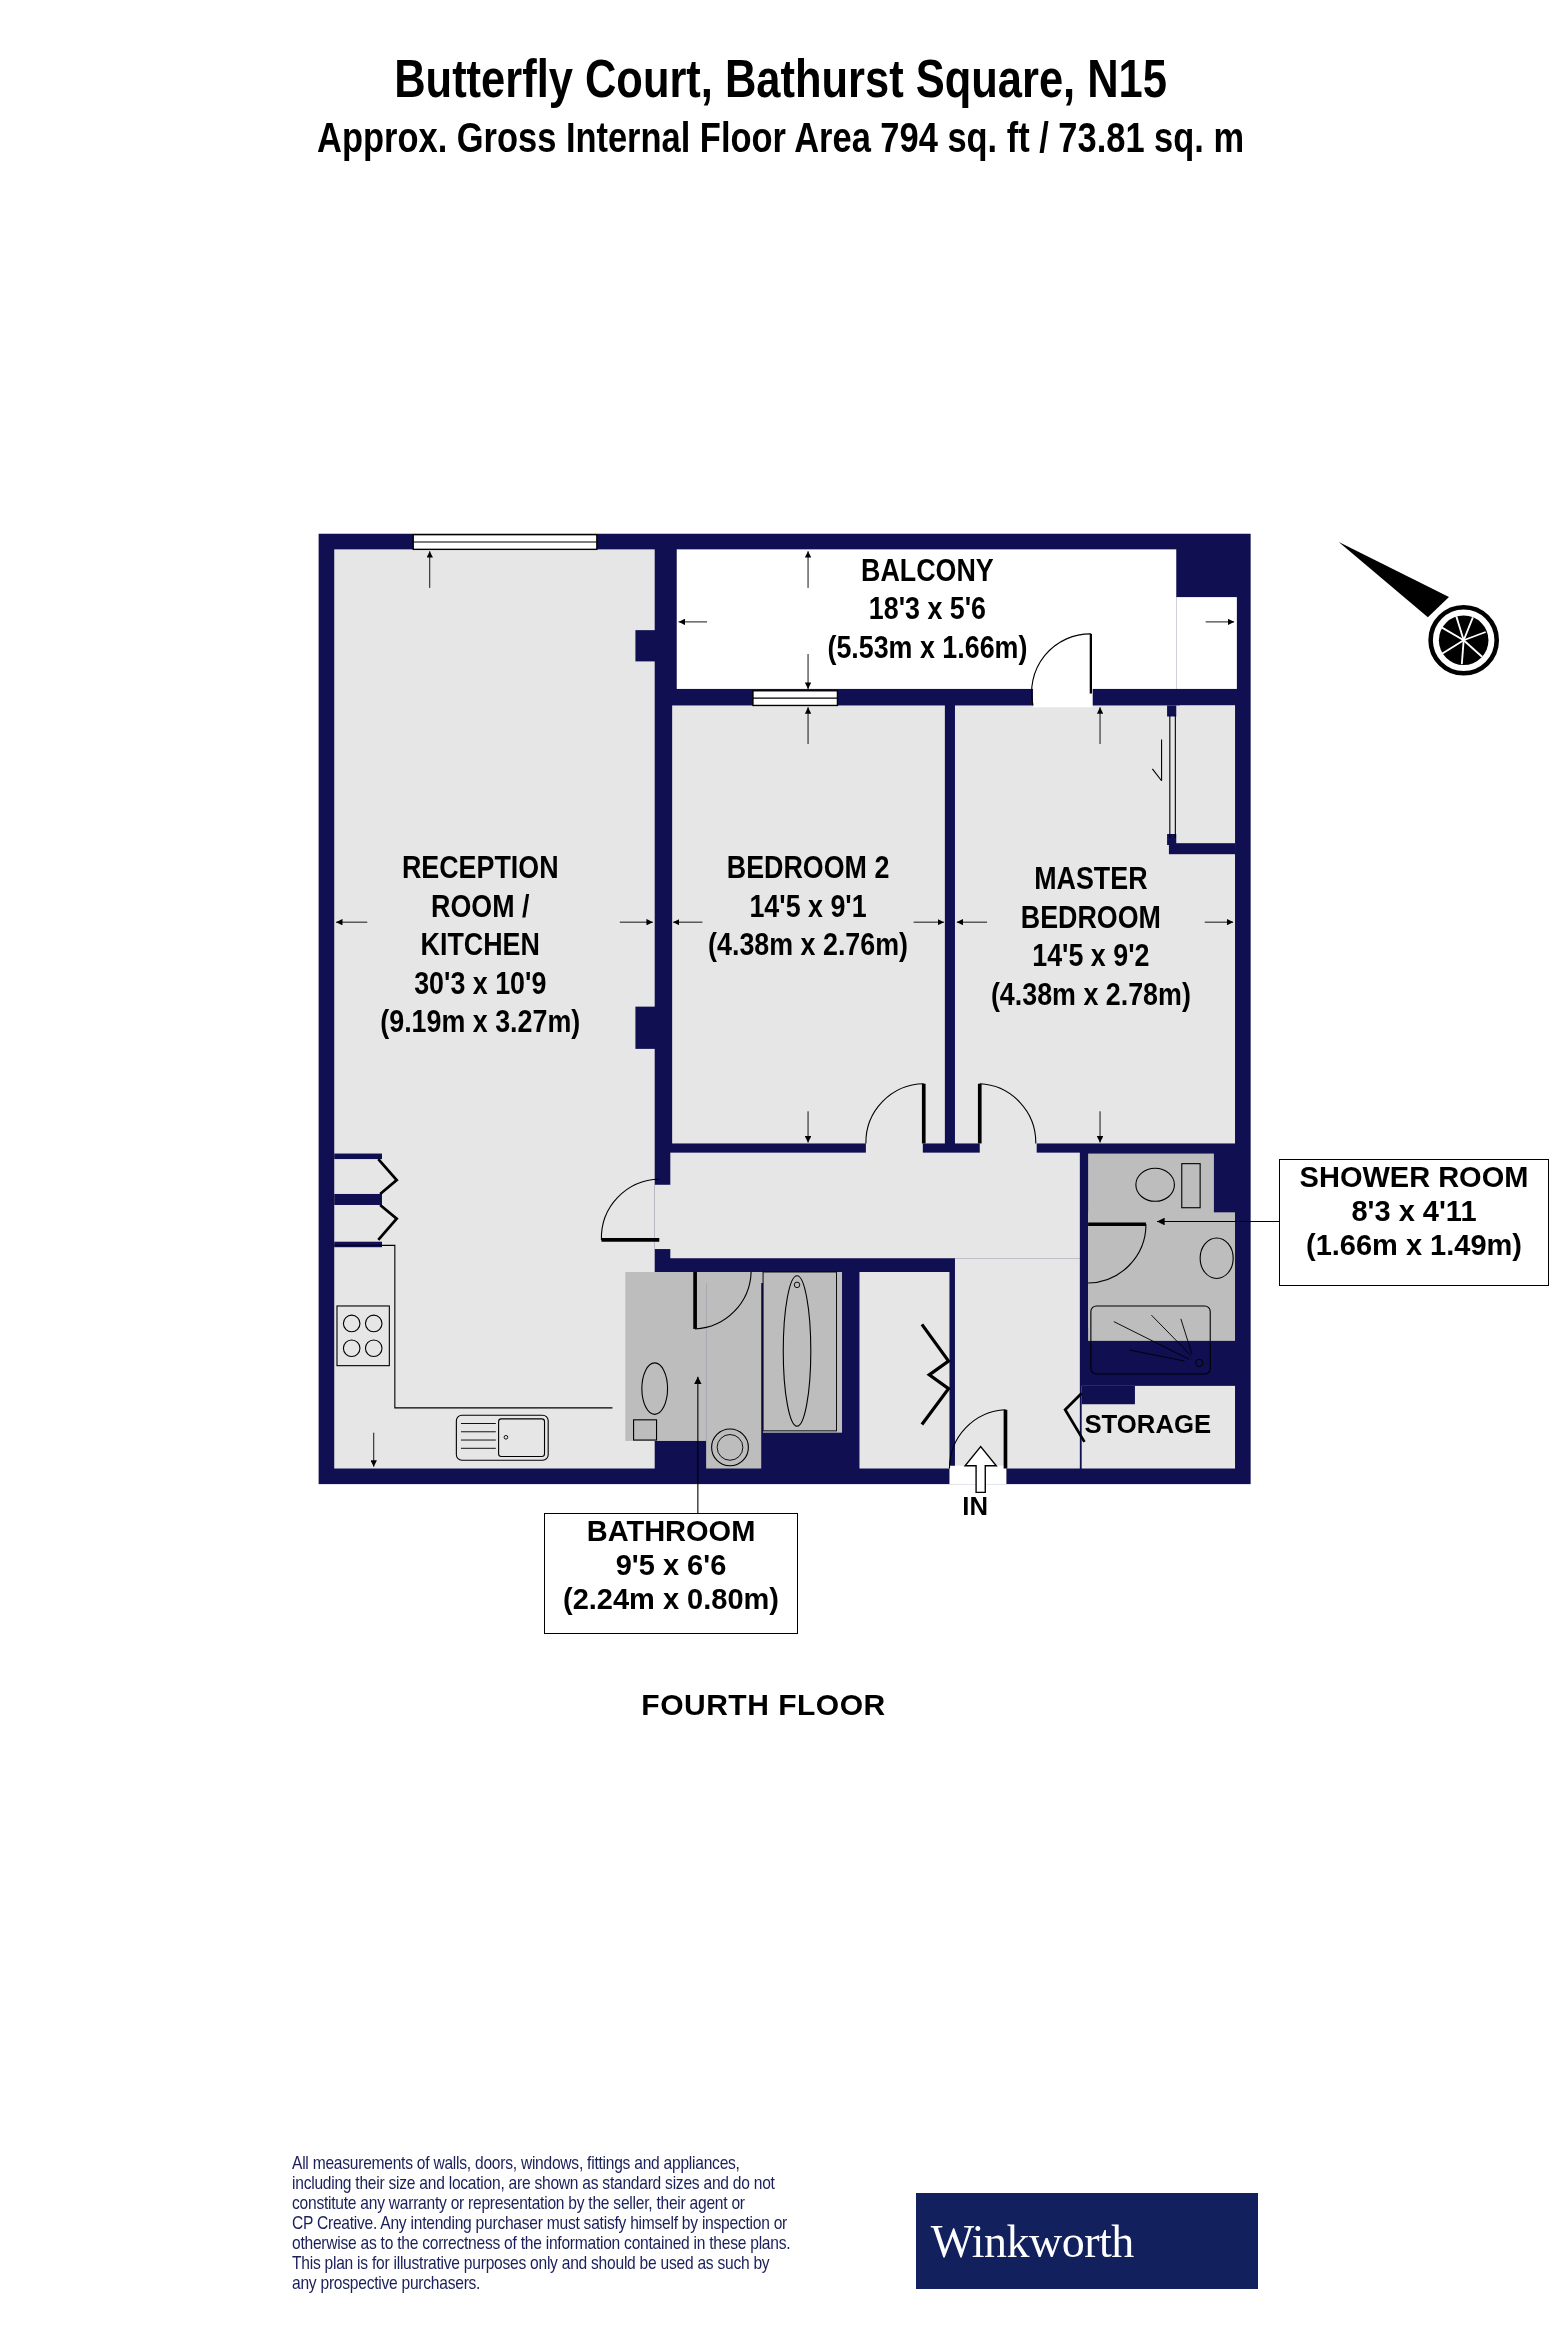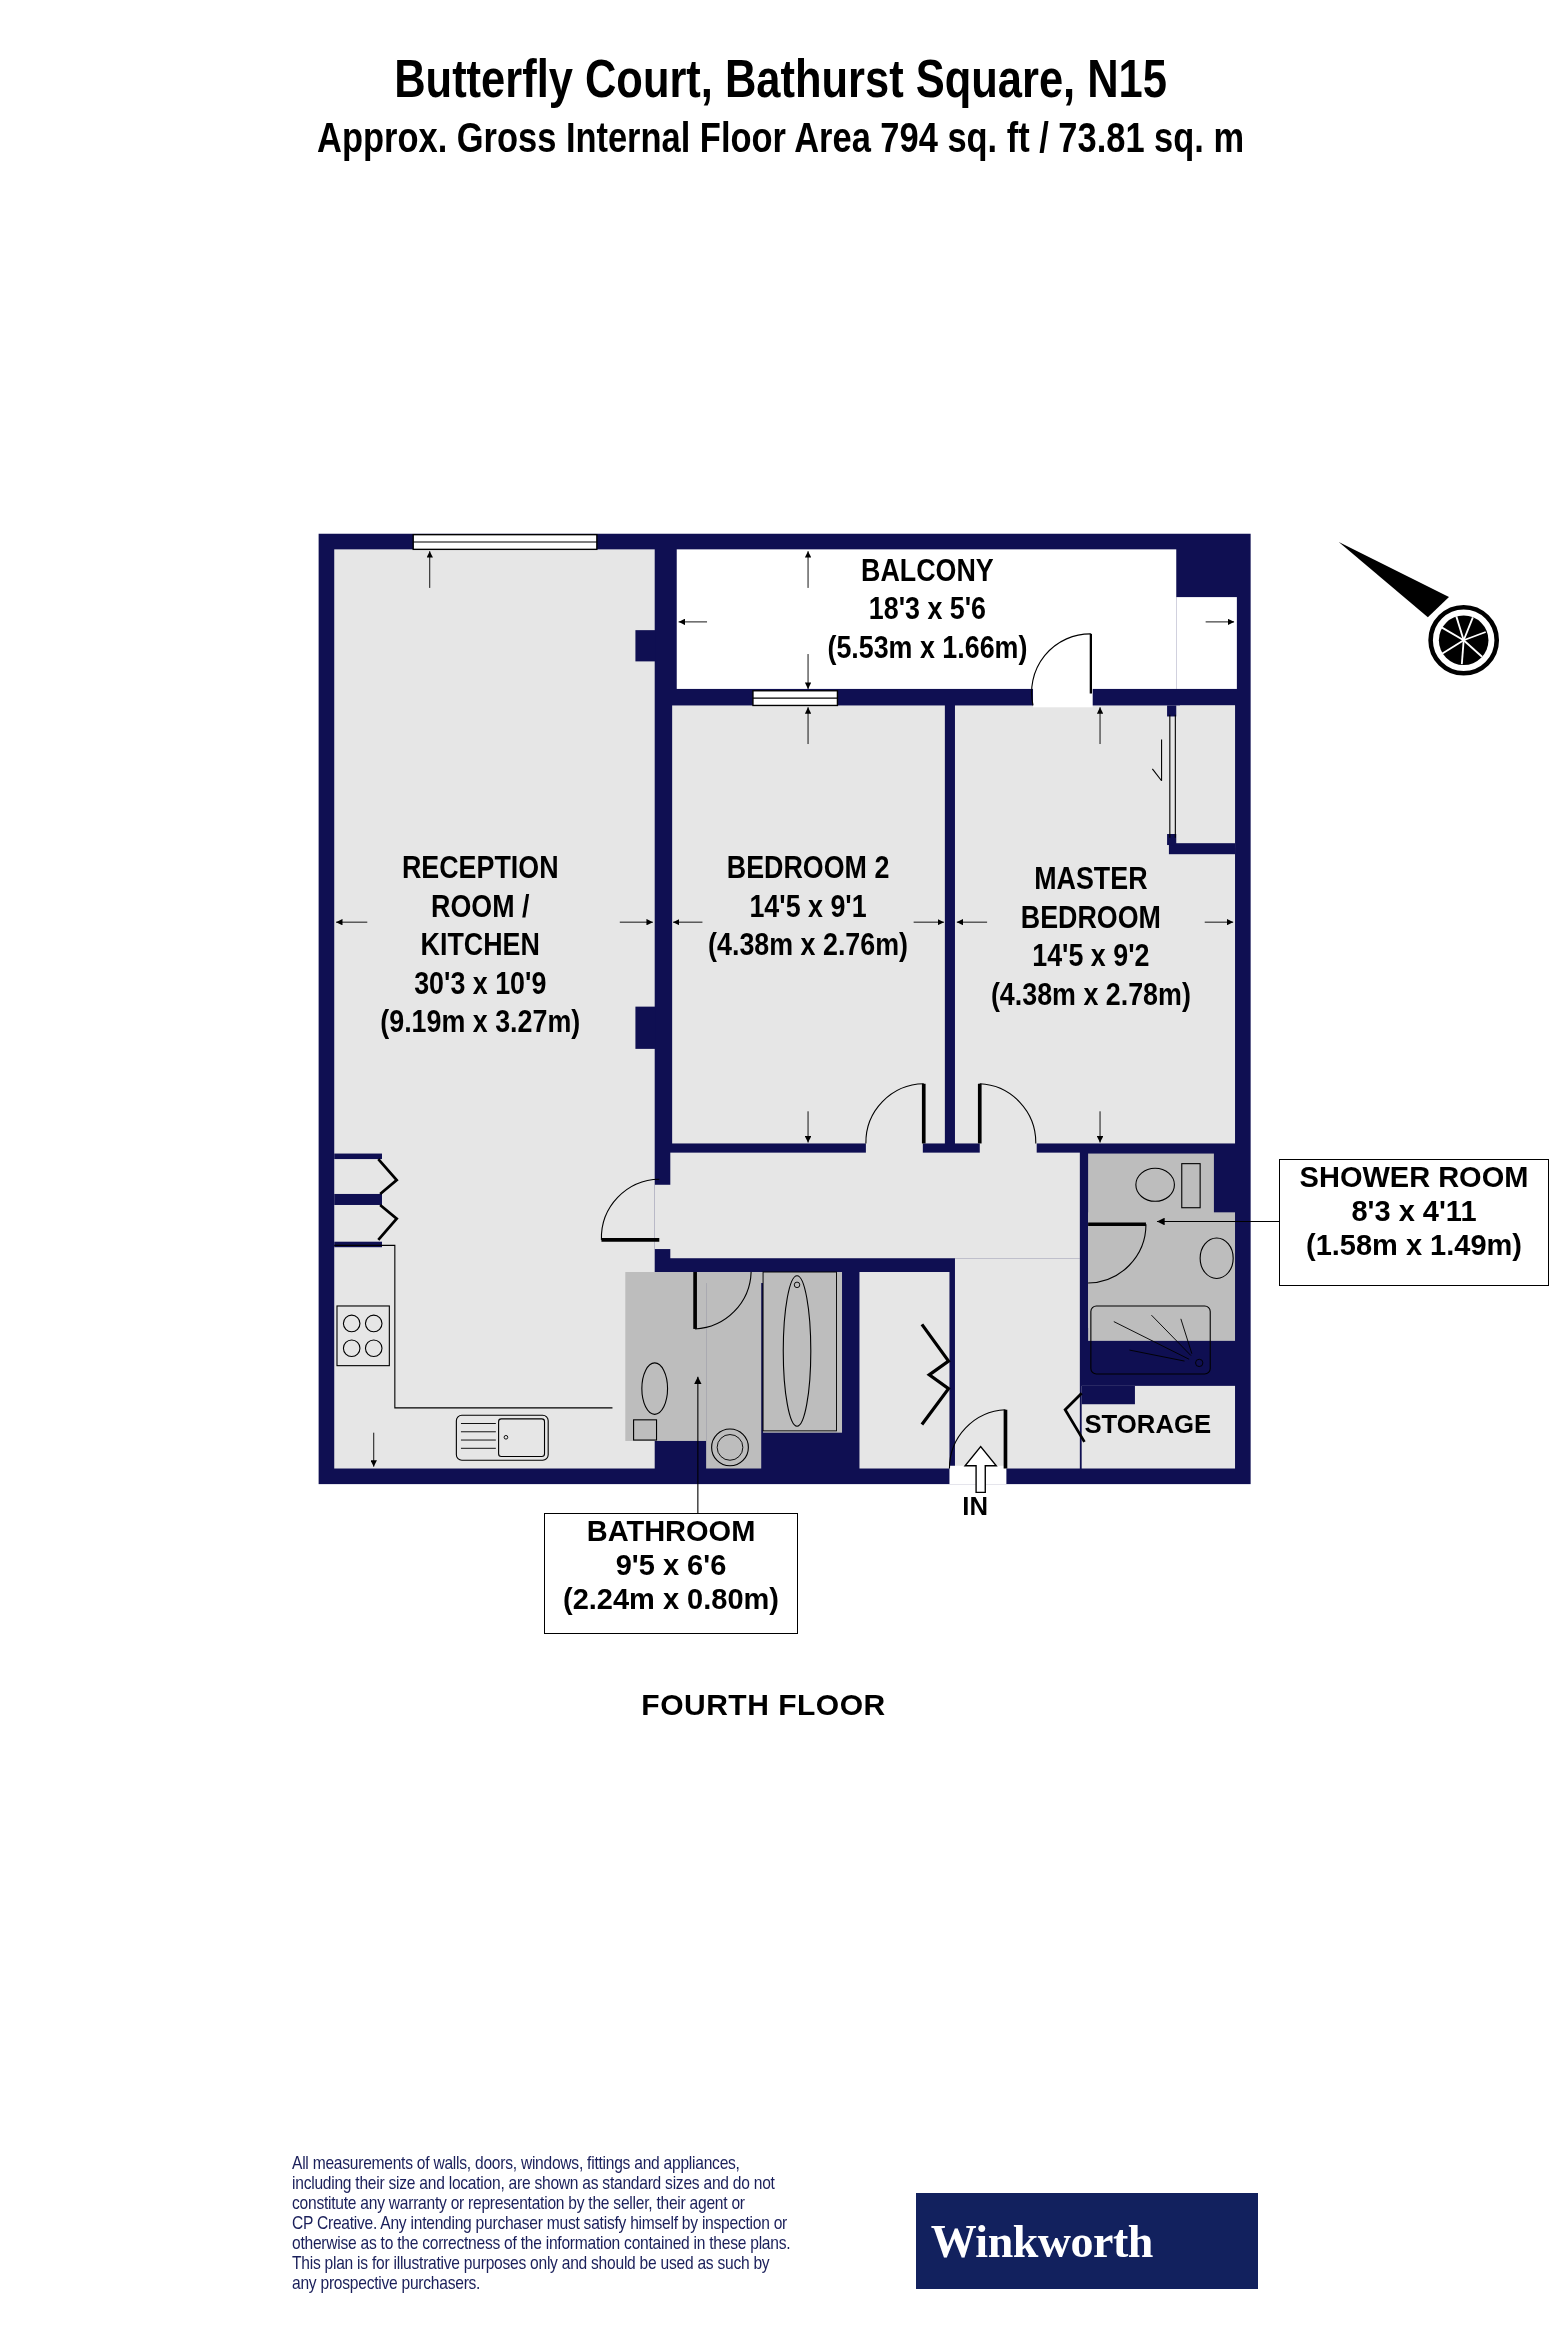--- a/index.html
+++ b/index.html
@@ -10,21 +10,21 @@
   #title-main { top: 48px; font-size: 53px; }
   #title-sub { top: 114px; font-size: 42px; }
   #plan { position: absolute; left: 0; top: 0; }
   .room-label { font-family: "Liberation Sans", sans-serif; font-weight: bold; fill: #000; text-anchor: middle; }
   .lbl-narrow { font-size: 34px; }
   .disclaimer { position: absolute; left: 292px; top: 2153px; width: 661px; color: #1a1f5a;
                 font-size: 19px; line-height: 20px; font-family: "Liberation Sans", sans-serif;
                 transform: scaleX(0.82); transform-origin: 0 0; white-space: pre-line; letter-spacing: -0.3px; }
   .brand { position: absolute; left: 916px; top: 2193px; width: 342px; height: 96px; background: #12215e;
            display: flex; align-items: center; }
-  .brand span { color: #ffffff; font-family: "Liberation Serif", "DejaVu Serif", serif; font-weight: bold;
+  .brand span { color: #ffffff; font-family: "Liberation Serif", "DejaVu Serif", serif; font-weight: normal;
                 font-size: 46px; margin-left: 14.7px; letter-spacing: -0.5px; }
   .floor-label { position: absolute; left: 0; width: 1527px; top: 1688px; text-align: center;
                  font-weight: bold; font-size: 30px; letter-spacing: 0.5px; }
   .callout { position: absolute; border: 1.8px solid #000; background: #fff; text-align: center;
              font-weight: bold; font-size: 29px; line-height: 34px; }
   #callout-shower { left: 1279px; top: 1159px; width: 268px; height: 125px; text-align: center; }
   #callout-bath { left: 544px; top: 1513px; width: 252px; height: 119px; }
 </style>
 </head>
 <body>
@@ -229,21 +229,21 @@
     <text class="room-label lbl-narrow" x="1188" y="1052" transform="translate(1188 1052) scale(0.86 1) translate(-1188 -1052)">14'5 x 9'2</text>
     <text class="room-label lbl-narrow" x="1188" y="1094" transform="translate(1188 1094) scale(0.86 1) translate(-1188 -1094)">(4.38m x 2.78m)</text>
   </g>
   <text class="room-label" x="1250" y="1560" font-size="28">STORAGE</text>
   <text class="room-label" x="1062" y="1650" font-size="28">IN</text>
 </svg>
 
 <div class="callout" id="callout-shower">
   <div>SHOWER ROOM</div>
   <div>8'3 x 4'11</div>
-  <div>(1.58m x 1.49m)</div>
+  <div>(1.66m x 1.49m)</div>
 </div>
 
 <div class="callout" id="callout-bath">
   <div>BATHROOM</div>
   <div>9'5 x 6'6</div>
   <div>(2.24m x 0.80m)</div>
 </div>
 
 <div class="floor-label">FOURTH FLOOR</div>
 

